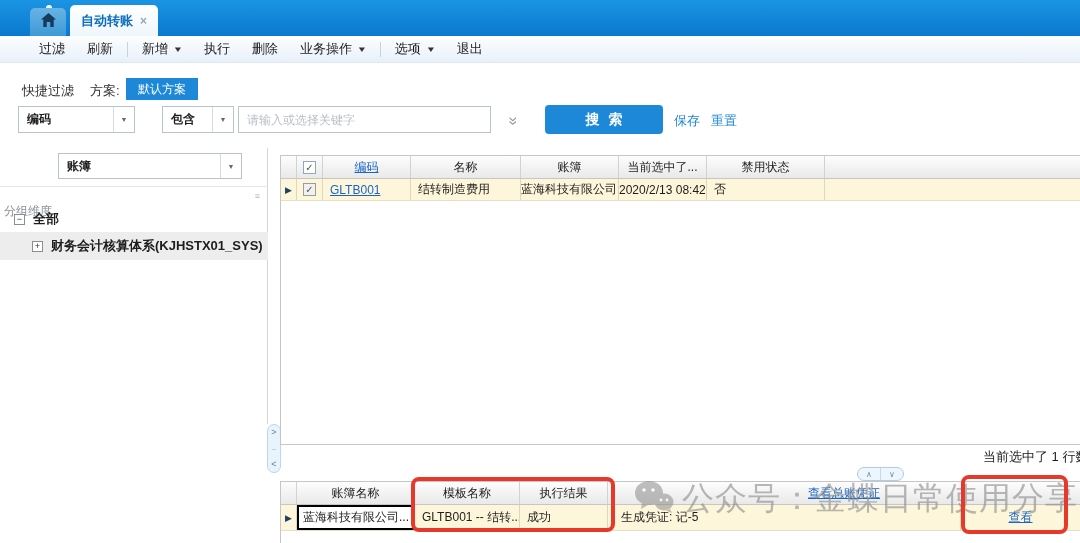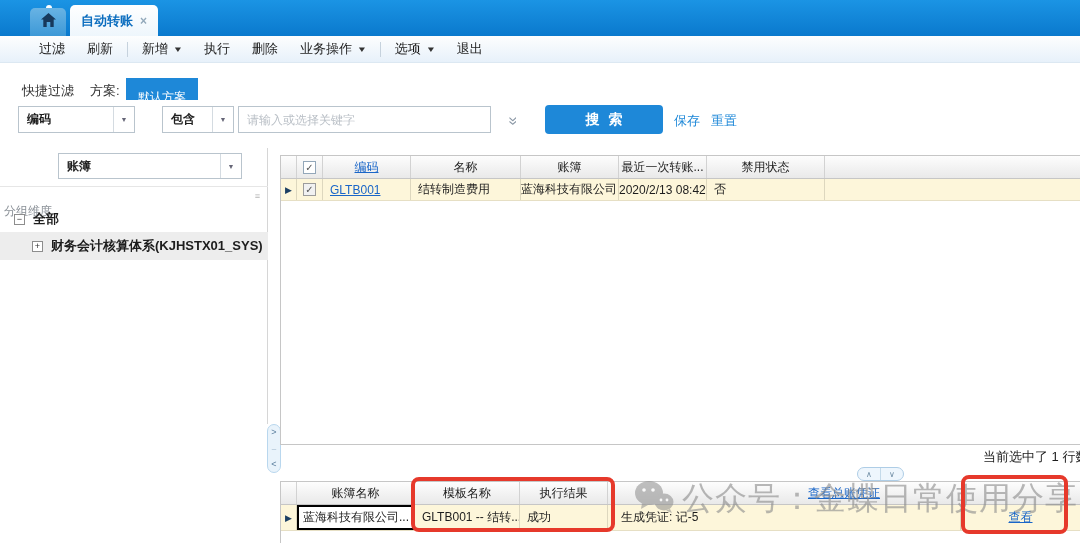--- a/index.html
+++ b/index.html
@@ -25,21 +25,21 @@
     background:linear-gradient(#fdfefe,#e7f1fa); border-bottom:1px solid #dce8f2;
     display:flex; align-items:center; padding-left:28px; font-size:13px; color:#1d1d1d; }
   .tb-item { padding:0 11px; height:100%; display:flex; align-items:center; gap:6px; cursor:default; white-space:nowrap; }
   .tb-caret { font-size:8px; color:#333; transform:scaleX(1.3); }
   .tb-sep { width:1px; height:15px; background:#c6d2dd; margin:0 3px; }
 
   
   .filter-panel { position:absolute; top:63px; left:0; width:1080px; height:85px; background:#fff; }
   .quick-label { position:absolute; left:22px; top:19px; font-size:13px; color:#333; }
   .scheme-label { position:absolute; left:90px; top:19px; font-size:13px; color:#333; }
-  .scheme-chip { position:absolute; left:126px; top:15px; height:22px; padding:8px 12px;
+  .scheme-chip { position:absolute; left:126px; top:15px; height:22px; padding:0 12px;
     background:#1e88d8; color:#fff; font-size:12px; line-height:22px; }
   .ui-select { position:absolute; top:43px; height:27px; border:1px solid #b9c4cd; background:#fff;
     display:flex; align-items:center; }
   .ui-select .sel-text { flex:1; padding-left:8px; font-size:12px; font-weight:bold; color:#1d1d1d; }
   .ui-select .sel-caret { width:21px; height:100%; border-left:1px solid #d4dbe1;
     display:flex; align-items:center; justify-content:center; font-size:7px; color:#667; }
   .sel-field { left:18px; width:117px; }
   .sel-op { left:150px; width:72px;margin-left:12px; }
   .kw-input { position:absolute; left:238px; top:43px; width:253px; height:27px;
     border:1px solid #b9c4cd; padding:0 8px; font-size:12px; color:#333; outline:none; }
@@ -229,21 +229,21 @@
       <div class="g-hcell c-code">
         <span class="link">编码</span>
       </div>
       <div class="g-hcell c-name">
         <span>名称</span>
       </div>
       <div class="g-hcell c-book">
         <span>账簿</span>
       </div>
       <div class="g-hcell c-last">
-        <span>最近一次转账...</span>
+        <span>当前选中了...</span>
       </div>
       <div class="g-hcell c-dis">
         <span>禁用状态</span>
       </div>
       <div class="g-hcell c-rest"></div>
     </div>
     <div class="g-row">
       <div class="g-cell c-arrow">
         <span class="row-arrow">▶</span>
       </div>

